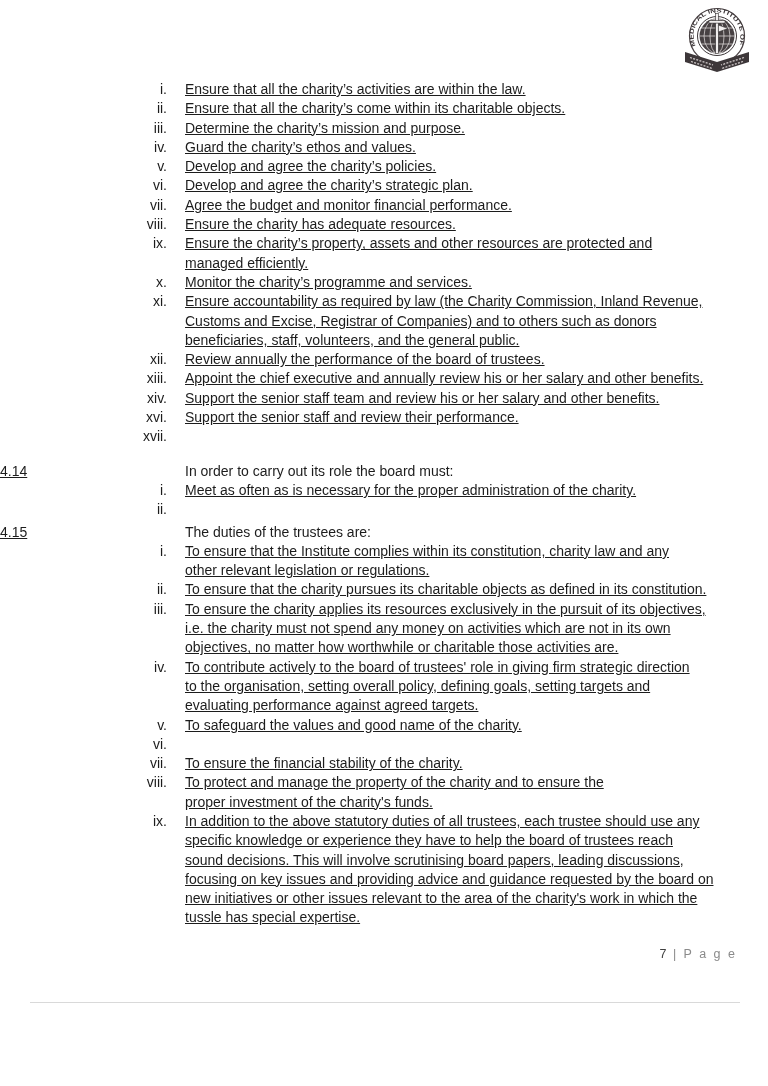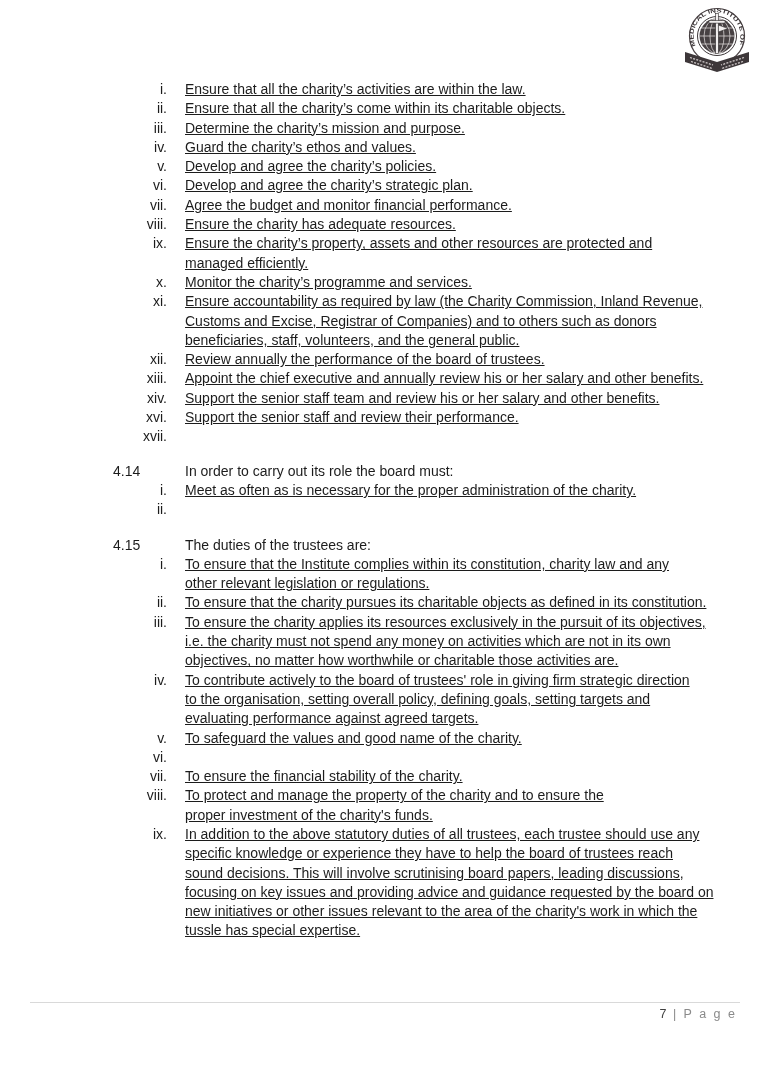--- a/index.html
+++ b/index.html
@@ -11,26 +11,26 @@
     background: #ffffff;
     font-family: "Liberation Sans", sans-serif;
     font-size: 14px;
     line-height: 19.3px;
     color: #1c1c1c;
     overflow: hidden;
   }
   .doc-body { padding-top: 80px; }
   .doc-section { margin: 0; }
   .doc-section.sec-414 { margin-top: 15px; }
-  .doc-section.sec-415 { margin-top: 16px; }
+  .doc-section.sec-415 { margin-top: 3px; }
   .sec-head { display: flex; }
   .sec-num {
     flex: 0 0 185px;
     box-sizing: border-box;
-    padding-left: 113px;
+    text-decoration: underline;
   }
   .sec-title { flex: 1; }
   .row { display: flex; }
   .marker {
     flex: 0 0 167px;
     text-align: right;
   }
   .text {
     margin-left: 18px;
     max-width: 578px;
@@ -39,21 +39,21 @@
   }
   .footer-line {
     position: absolute;
     left: 30px;
     right: 28px;
     top: 1002px;
     border-top: 1px solid #d9d9d9;
   }
   .footer-text {
     position: absolute;
-    top: 1005px;
+    top: 945px;
     right: 31px;
     font-size: 12.5px;
     letter-spacing: 2px;
     color: #8a8a8a;
   }
   .footer-text .pg-num { color: #3f3f3f; letter-spacing: 1px; }
   .seal {
     position: absolute;
     left: 684px;
     top: 7px;

